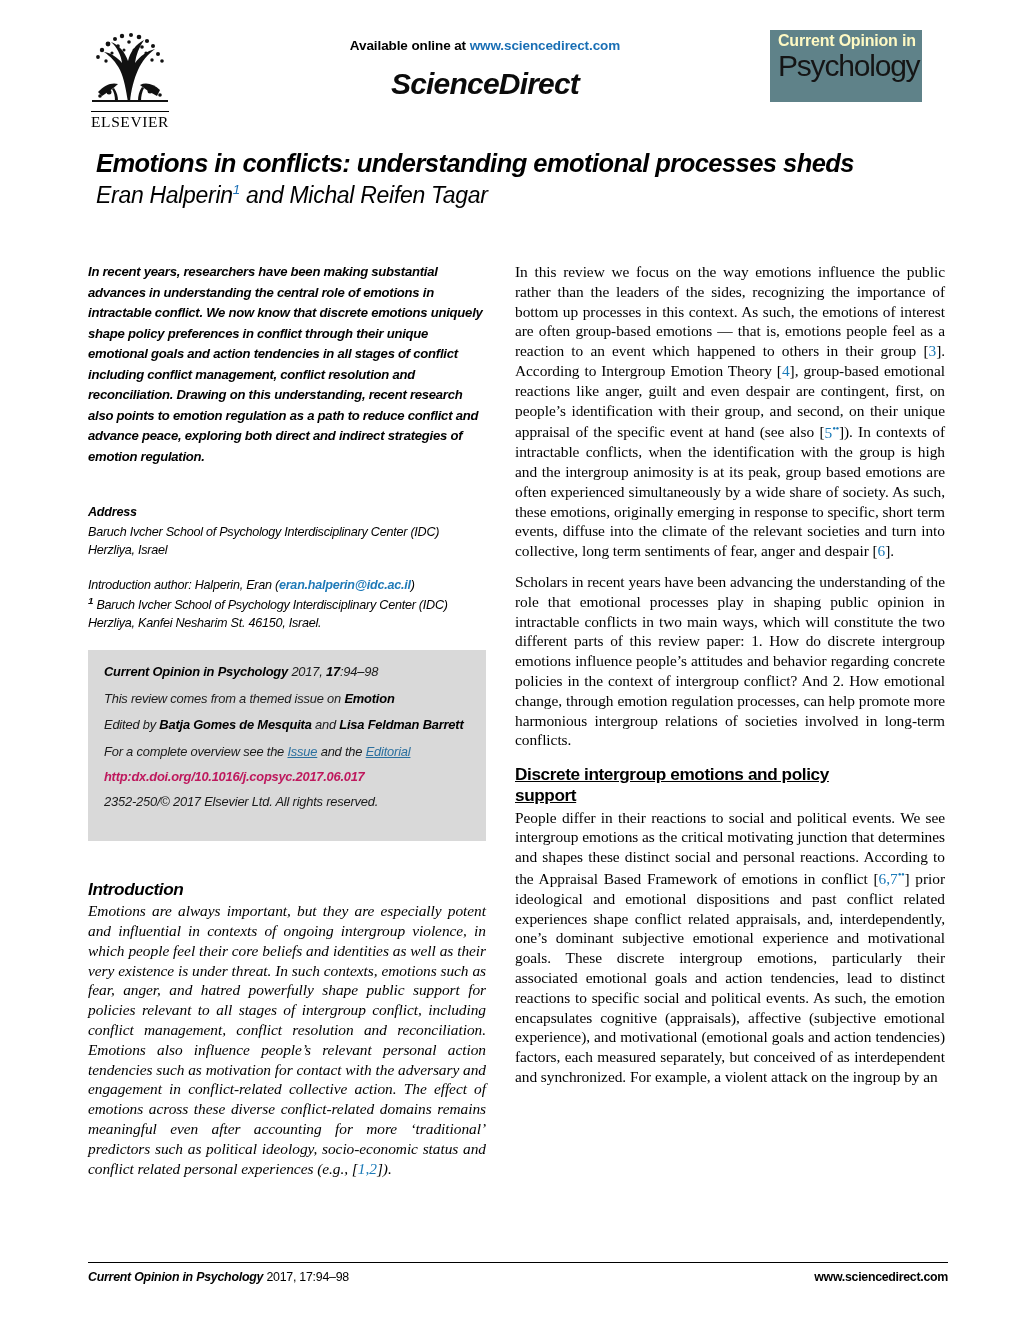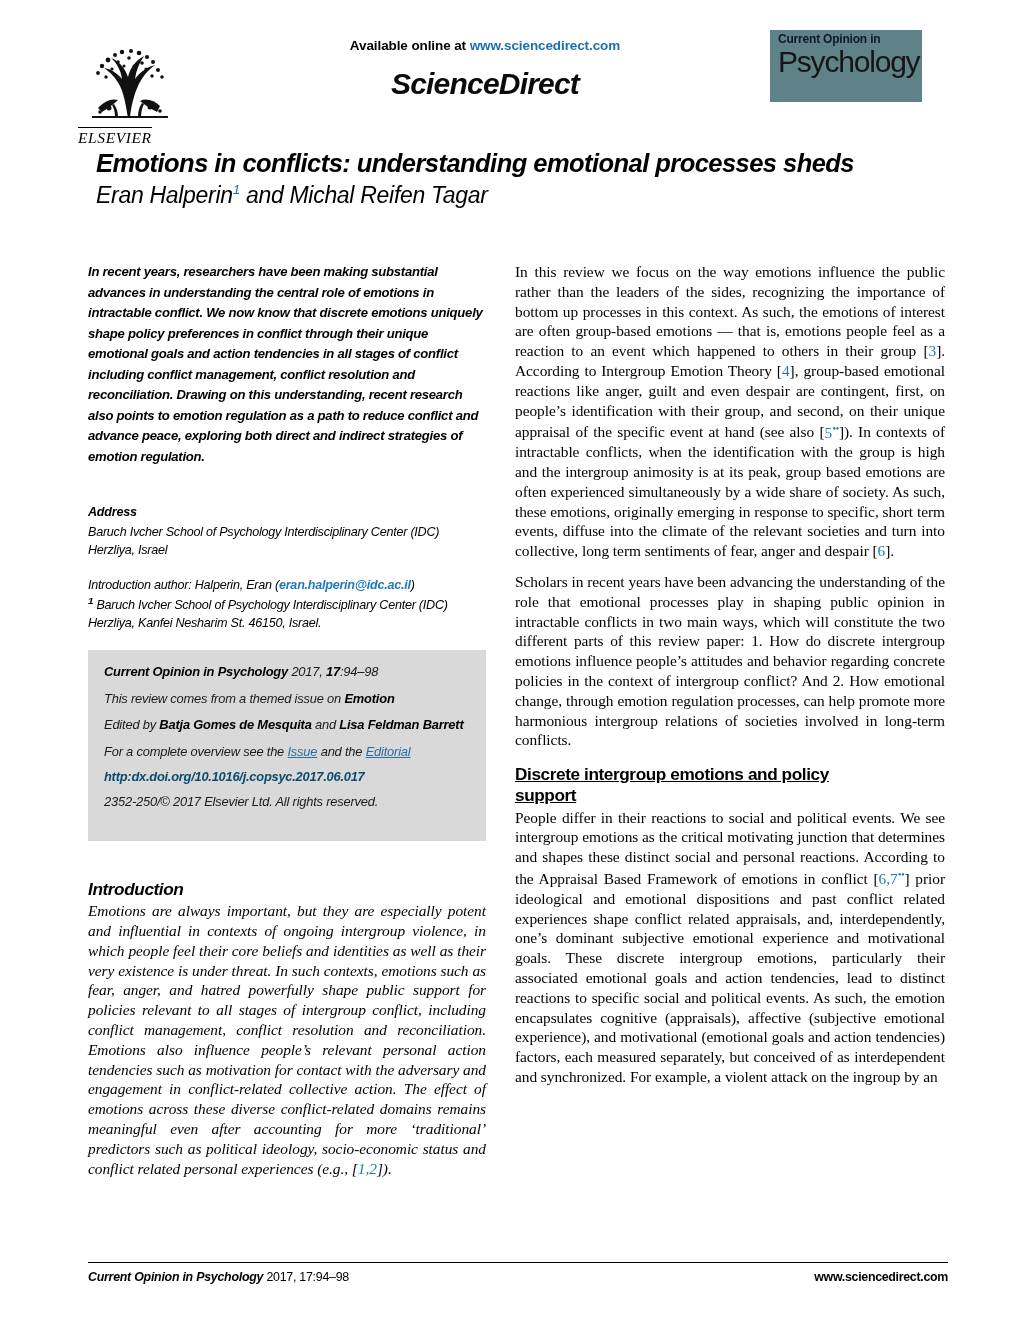--- a/index.html
+++ b/index.html
@@ -25,24 +25,23 @@
   }
 
   
   .masthead {
     position: absolute;
     left: 70px; top: 28px;
     width: 880px; height: 108px;
   }
   .elsevier-logo {
     position: absolute;
-    left: 8px; top: 18px;
+    left: 8px; top: 2px;
     width: 104px; height: 105px;
-    text-align: left;
-    font-style: italic;
+    text-align: center;
   }
   .elsevier-tree {
     width: 92px; height: 80px;
     display: block;
     margin: 0 auto;
   }
   .elsevier-word {
     font-family: "Liberation Serif", serif;
     font-size: 15.5px;
     letter-spacing: 0.6px;
@@ -81,23 +80,23 @@
   .copsy-logo {
     position: absolute;
     left: 700px; top: 2px;
     width: 152px; height: 72px;
     background: #5f8289;
     padding: 3px 6px 2px 8px;
     box-sizing: border-box;
   }
   .copsy-small {
     font-family: "Liberation Sans", sans-serif;
-    font-size: 12px;
-    font-weight: 700;
-    color: #0f172a;
+    font-size: 16px;
+    font-weight: 700;
+    color: #fef9c3;
     letter-spacing: -0.2px;
     line-height: 1.05;
   }
   .copsy-big {
     font-family: "Liberation Sans", sans-serif;
     font-size: 30px;
     font-weight: 400;
     color: #151515;
     letter-spacing: -1.2px;
     line-height: 1.0;
@@ -206,21 +205,21 @@
   .meta-line:last-child { margin-bottom: 0; }
   .meta-line b { font-weight: 700; color:#000; }
   .meta-link {
     color: #2a6f9e;
     text-decoration: underline;
   }
   .doi-line {
     font-family: "Liberation Sans", sans-serif;
     font-size: 12.9px;
     font-weight: 700;
-    color: #0c4a6e;
+    color: #be185d;
     letter-spacing: -0.25px;
     margin-bottom: 9px;
   }
 
   
   .section-head {
     font-family: "Liberation Sans", sans-serif;
     font-size: 17.2px;
     font-weight: 700;
     letter-spacing: -0.4px;

